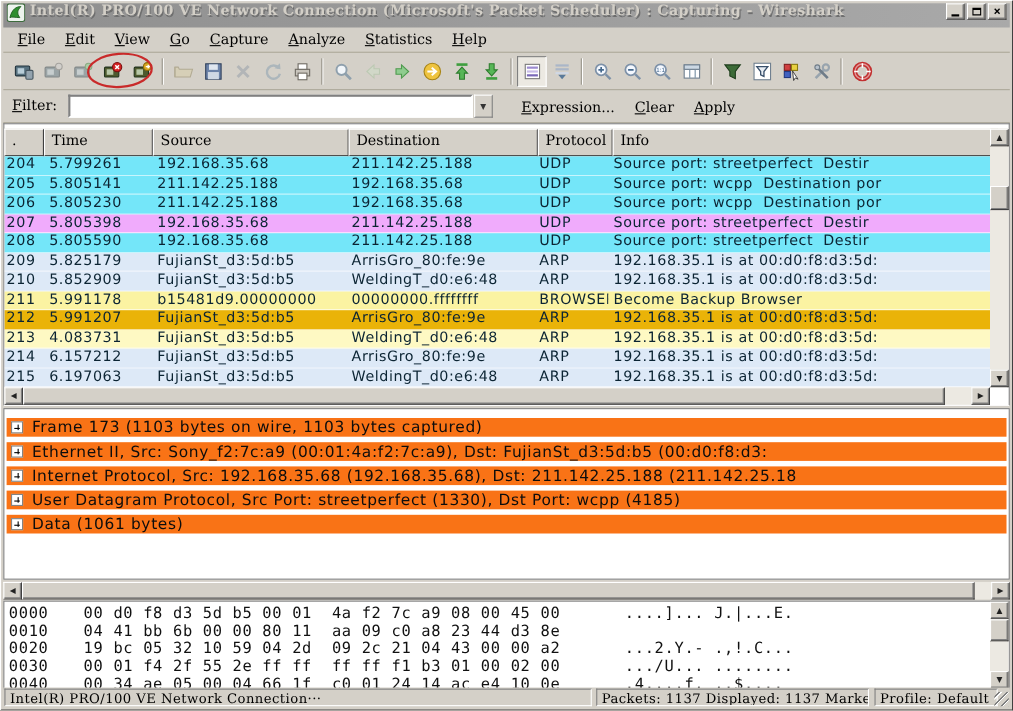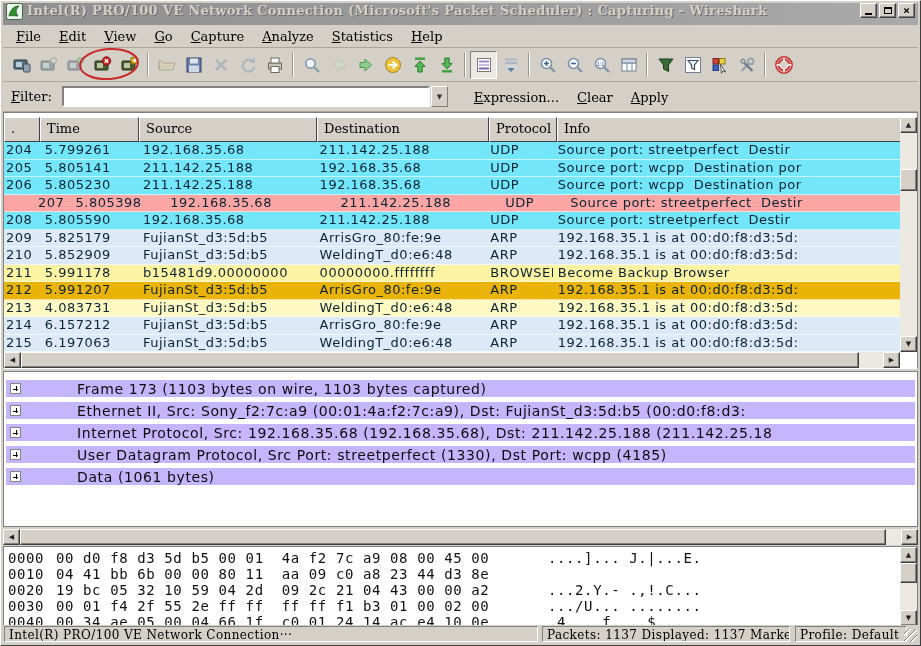--- a/index.html
+++ b/index.html
@@ -63,33 +63,33 @@
   .sb-v { position:absolute; width:17px; background:#ece9e2; }
   .sb-h { position:absolute; height:16px; background:#ece9e2; }
   .sb-btn { position:absolute; width:17px; height:16px; background:#d4d0c8; border:1px solid #404040; border-top-color:#fff; border-left-color:#fff;
     box-shadow:inset -1px -1px 0 #808080; font-size:7px; color:#222; display:flex; align-items:center; justify-content:center; }
   .sb-thumb { position:absolute; background:#d4d0c8; border:1px solid #404040; border-top-color:#fff; border-left-color:#fff;
     box-shadow:inset -1px -1px 0 #808080; }
 
   
   .detailspane { position:absolute; left:2px; top:368px; right:2px; height:176px; background:#d4d0c8; }
   .detailsinner { position:absolute; left:0; top:2px; right:0; height:156px; background:#fff; border:1px solid #808080; overflow:hidden; }
-  .dline { position:relative; margin:5px 2px 0 2px; height:17px; background:#c4b5fd; display:flex; align-items:center;gap:48px; }
+  .dline { position:relative; margin:5px 2px 0 2px; height:17px; background:#f97316; display:flex; align-items:center; }
   .dline:first-child { margin-top:8px; }
   .expander { width:11px; height:11px; border:1px solid #848484; background:#fff; margin:0 8px 0 4px; position:relative; flex:none; }
   .expander::before { content:""; position:absolute; left:2px; right:2px; top:4.5px; height:1px; background:#000; }
   .expander::after { content:""; position:absolute; top:2px; bottom:2px; left:4.5px; width:1px; background:#000; }
   .dtext { font-size:14px; letter-spacing:.6px; white-space:pre; overflow:hidden; color:#0d0d0d; }
 
   
   .hexpane { position:absolute; left:2px; top:545px; right:2px; height:81px; background:#fff; border:1px solid #808080; overflow:hidden; }
   .hxline { display:flex; height:16px; font-family:"DejaVu Sans Mono", monospace; font-size:14px; letter-spacing:.6px; white-space:pre; color:#111; }
   .hxlines { position:absolute; left:4px; top:3px; right:20px; }
   .hx-off { width:48px; flex:none; }
-  .hx-hex { width:492px; flex:none; }
+  .hx-hex { width:492px; flex:none;margin-left:20px; }
 
   
   .statusbar { position:absolute; left:2px; bottom:2px; right:2px; height:18px; background:#d4d0c8; display:flex; align-items:center;
     font-family:"DejaVu Serif", serif; font-size:12px; }
   .sbox { height:16px; border:1px solid #808080; border-right-color:#fff; border-bottom-color:#fff; padding:1px 4px 0 4px;
     white-space:nowrap; overflow:hidden; letter-spacing:.4px; }
   .grip { position:absolute; right:1px; bottom:1px; width:13px; height:13px;
     background:repeating-linear-gradient(135deg, transparent 0 3px, #808080 3px 4px, #fff 4px 5px); }
 </style>
 </head>
@@ -409,21 +409,21 @@
           <span class="c5" style="width: 350px;">Source port: wcpp  Destination por</span>
         </div>
         <div class="plrow" style="background: rgb(116, 230, 249);">
           <span class="c0" style="width: 36px;">206</span>
           <span class="c1" style="width: 99px;">5.805230</span>
           <span class="c2" style="width: 178px;">211.142.25.188</span>
           <span class="c3" style="width: 172px;">192.168.35.68</span>
           <span class="c4" style="width: 68px;">UDP</span>
           <span class="c5" style="width: 350px;">Source port: wcpp  Destination por</span>
         </div>
-        <div class="plrow" style="background: #fca5a5; padding-left: 32px;">
+        <div class="plrow" style="background: #f0abfc;">
           <span class="c0" style="width: 36px;">207</span>
           <span class="c1" style="width: 99px;">5.805398</span>
           <span class="c2" style="width: 178px;">192.168.35.68</span>
           <span class="c3" style="width: 172px;">211.142.25.188</span>
           <span class="c4" style="width: 68px;">UDP</span>
           <span class="c5" style="width: 350px;">Source port: streetperfect  Destir</span>
         </div>
         <div class="plrow" style="background: rgb(116, 230, 249);">
           <span class="c0" style="width: 36px;">208</span>
           <span class="c1" style="width: 99px;">5.805590</span>

